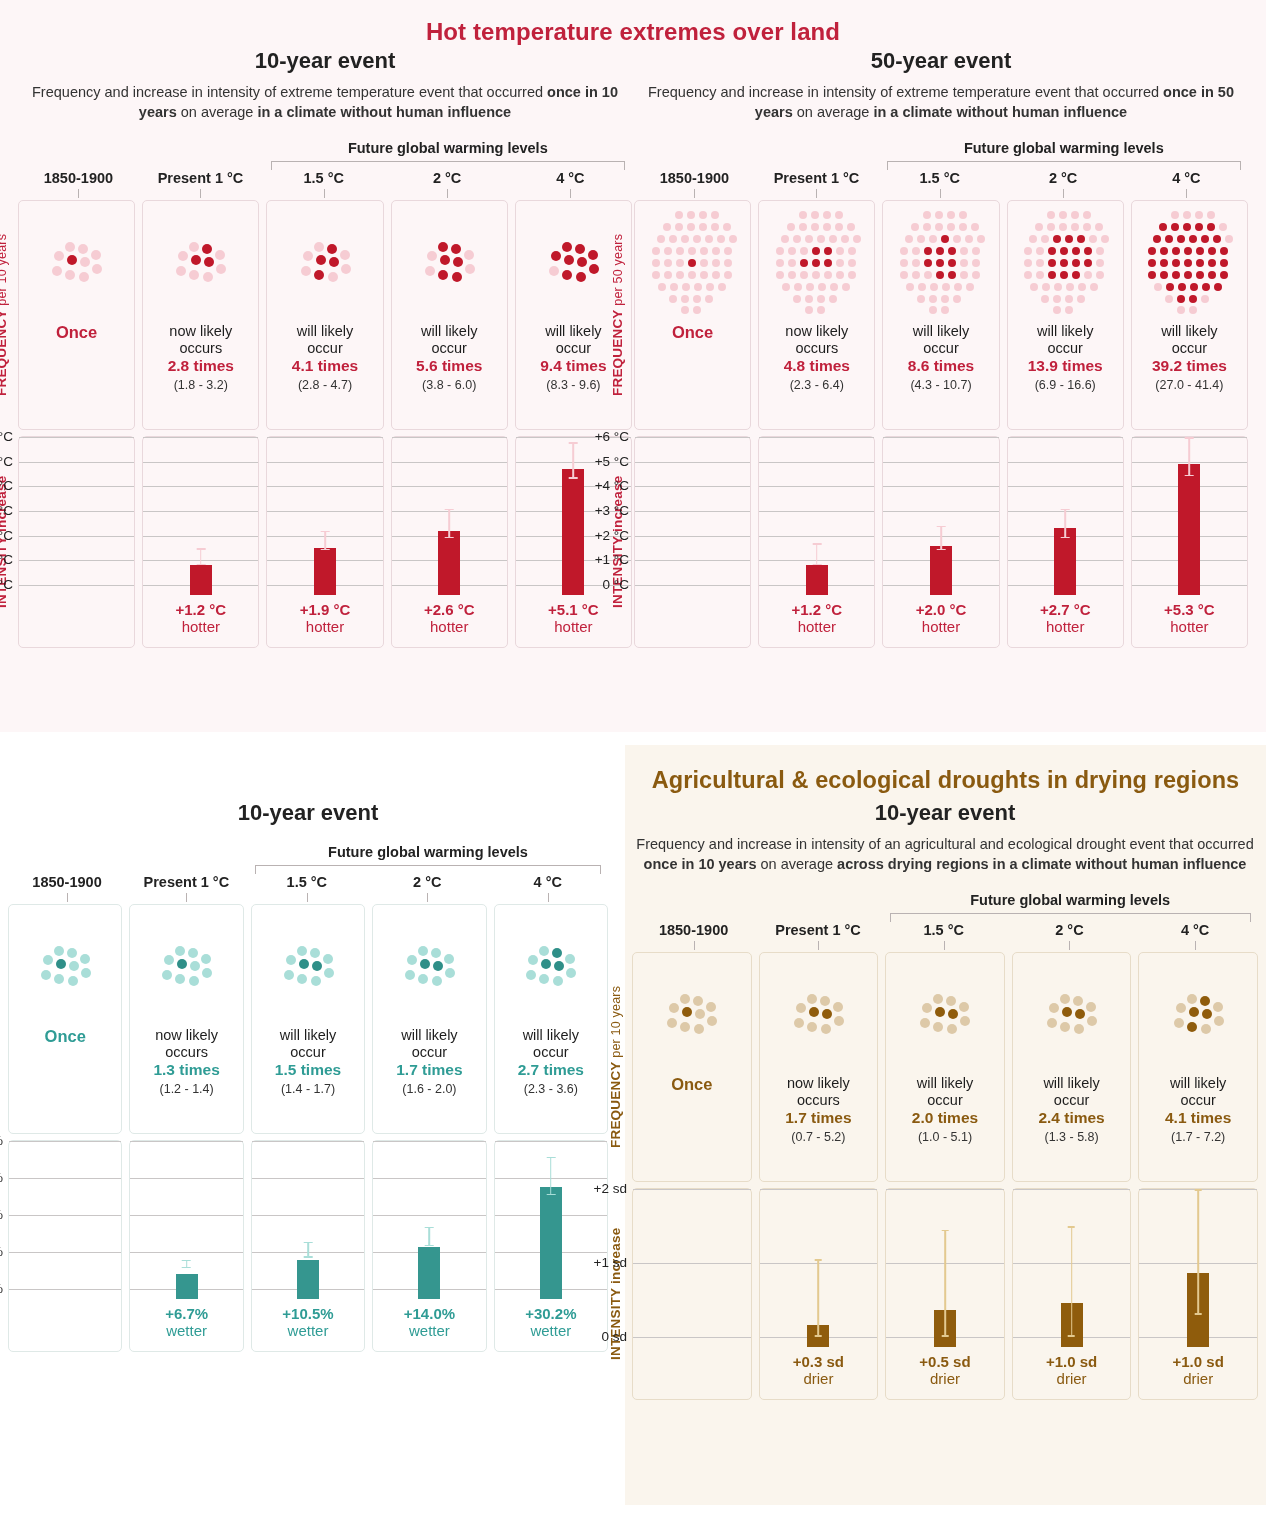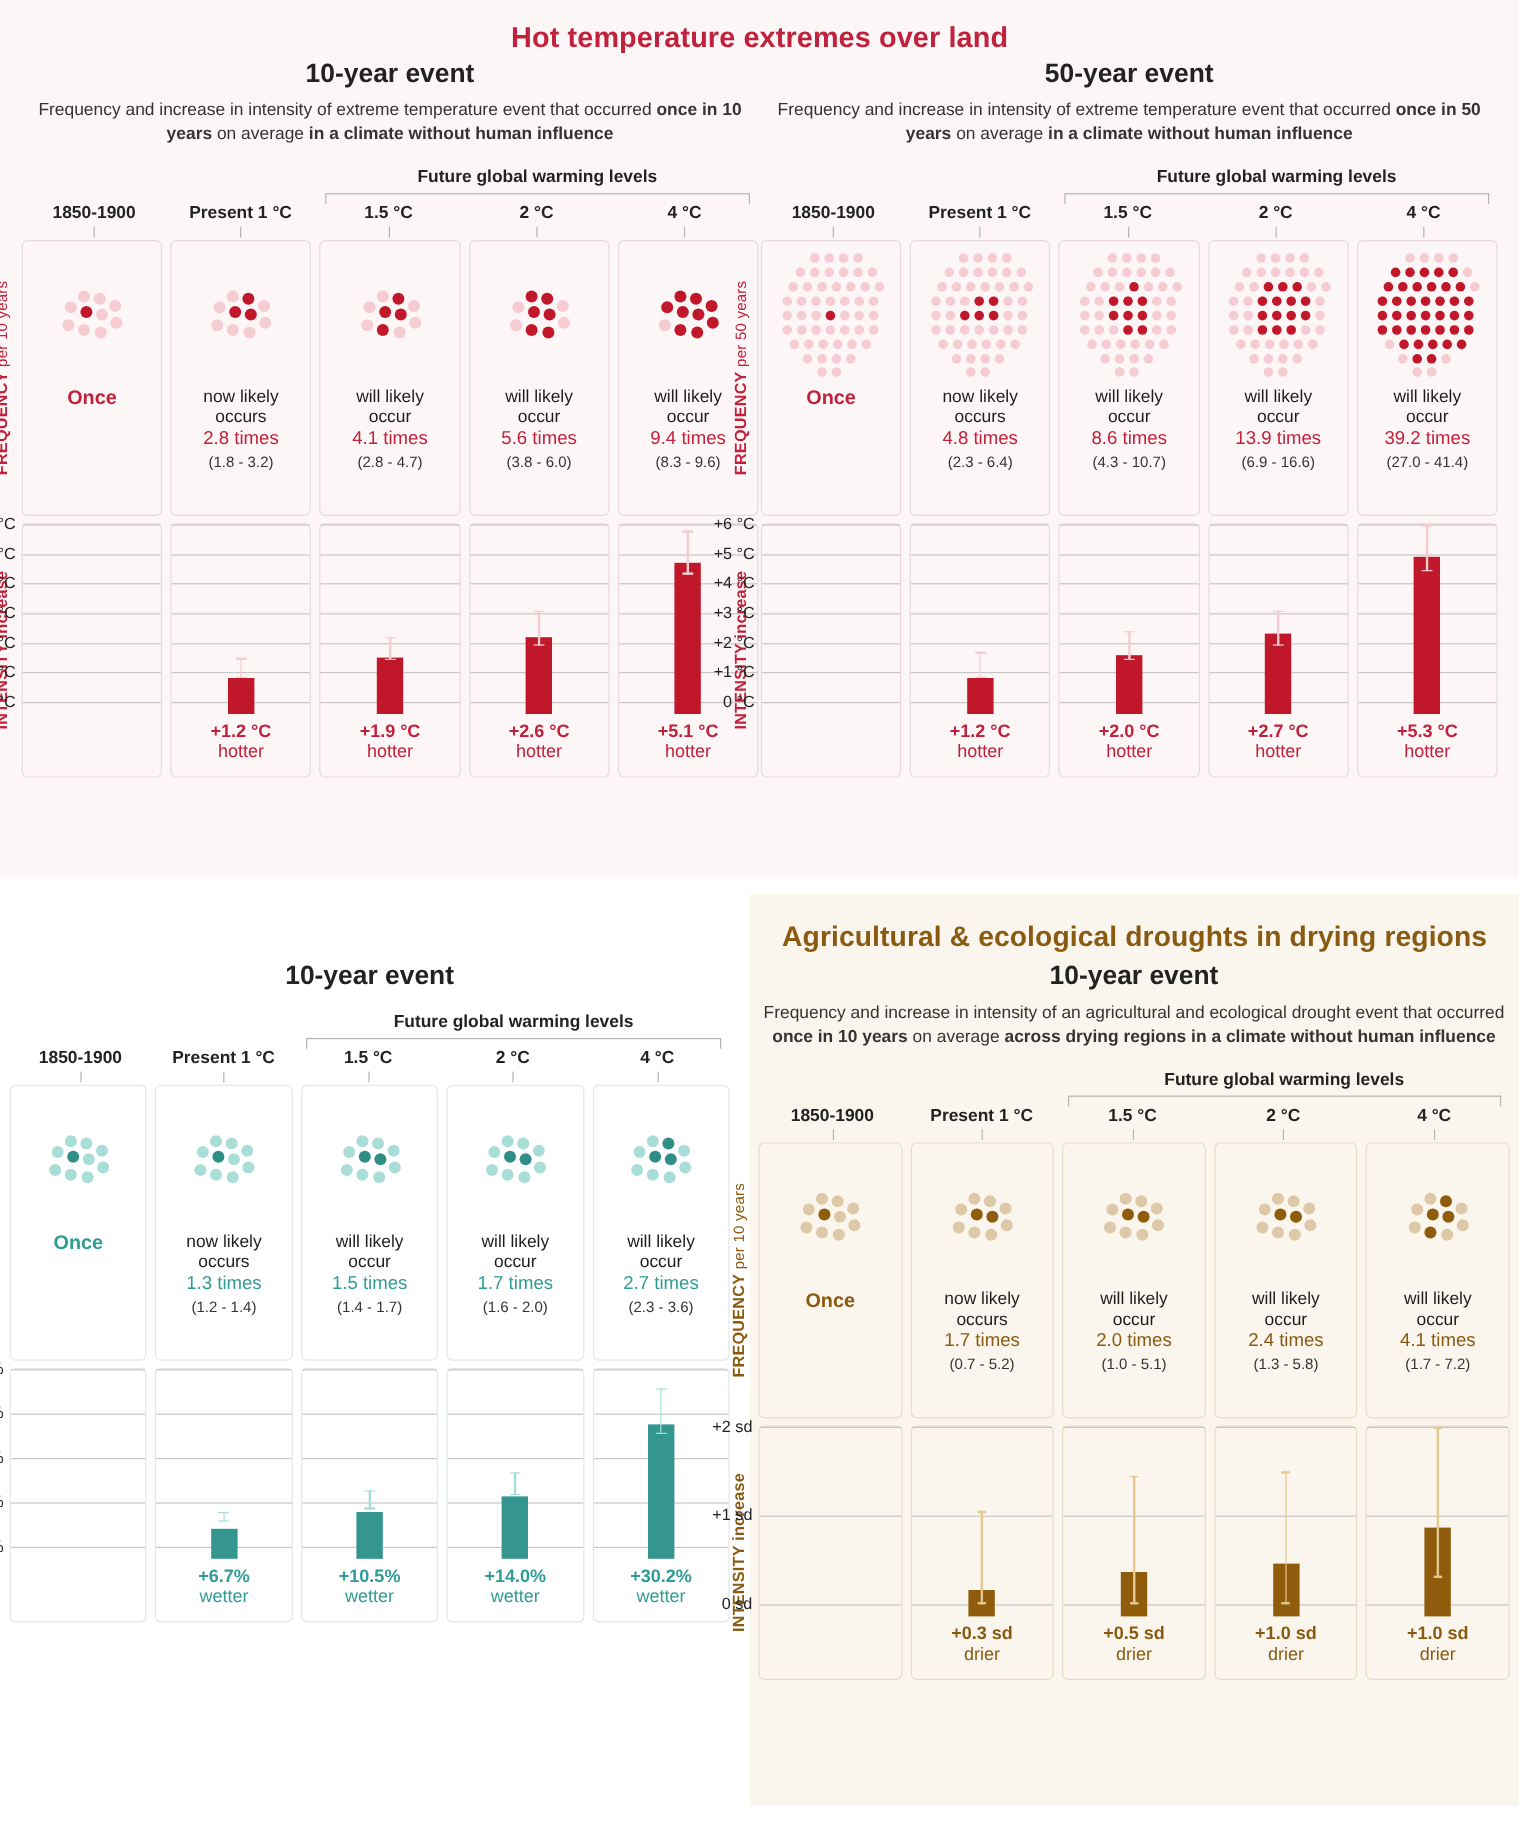--- a/index.html
+++ b/index.html
@@ -80,21 +80,21 @@
   
   .freq-row { height: 230px; }
   .dots-box { height: 122px; display: flex; align-items: center; justify-content: center; }
   .dotpat { position: relative; }
   .dot { position: absolute; border-radius: 50%; }
   .freq-text {
     text-align: center; font-size: 14.5px; line-height: 1.17; color: #1d1d1d;
     padding: 0 2px;
   }
   .freq-text .it { }
-  .freq-text .times { font-weight: normal; font-size: 15.5px; }
+  .freq-text .times { font-weight: bold; font-size: 15.5px; }
   .freq-text .rng { font-size: 12.5px; color: #333; display: block; margin-top: 3px; }
   .once-word { font-weight: bold; font-size: 16.5px; }
   .c-hot  { color: #c0213c; }
   .c-prec { color: #2f9c95; }
   .c-drou { color: #8a5a10; }
 
   
   .int-row { height: 212px; }
   .plotwrap { position: relative; flex: 1 1 auto; }
   .ytick {

